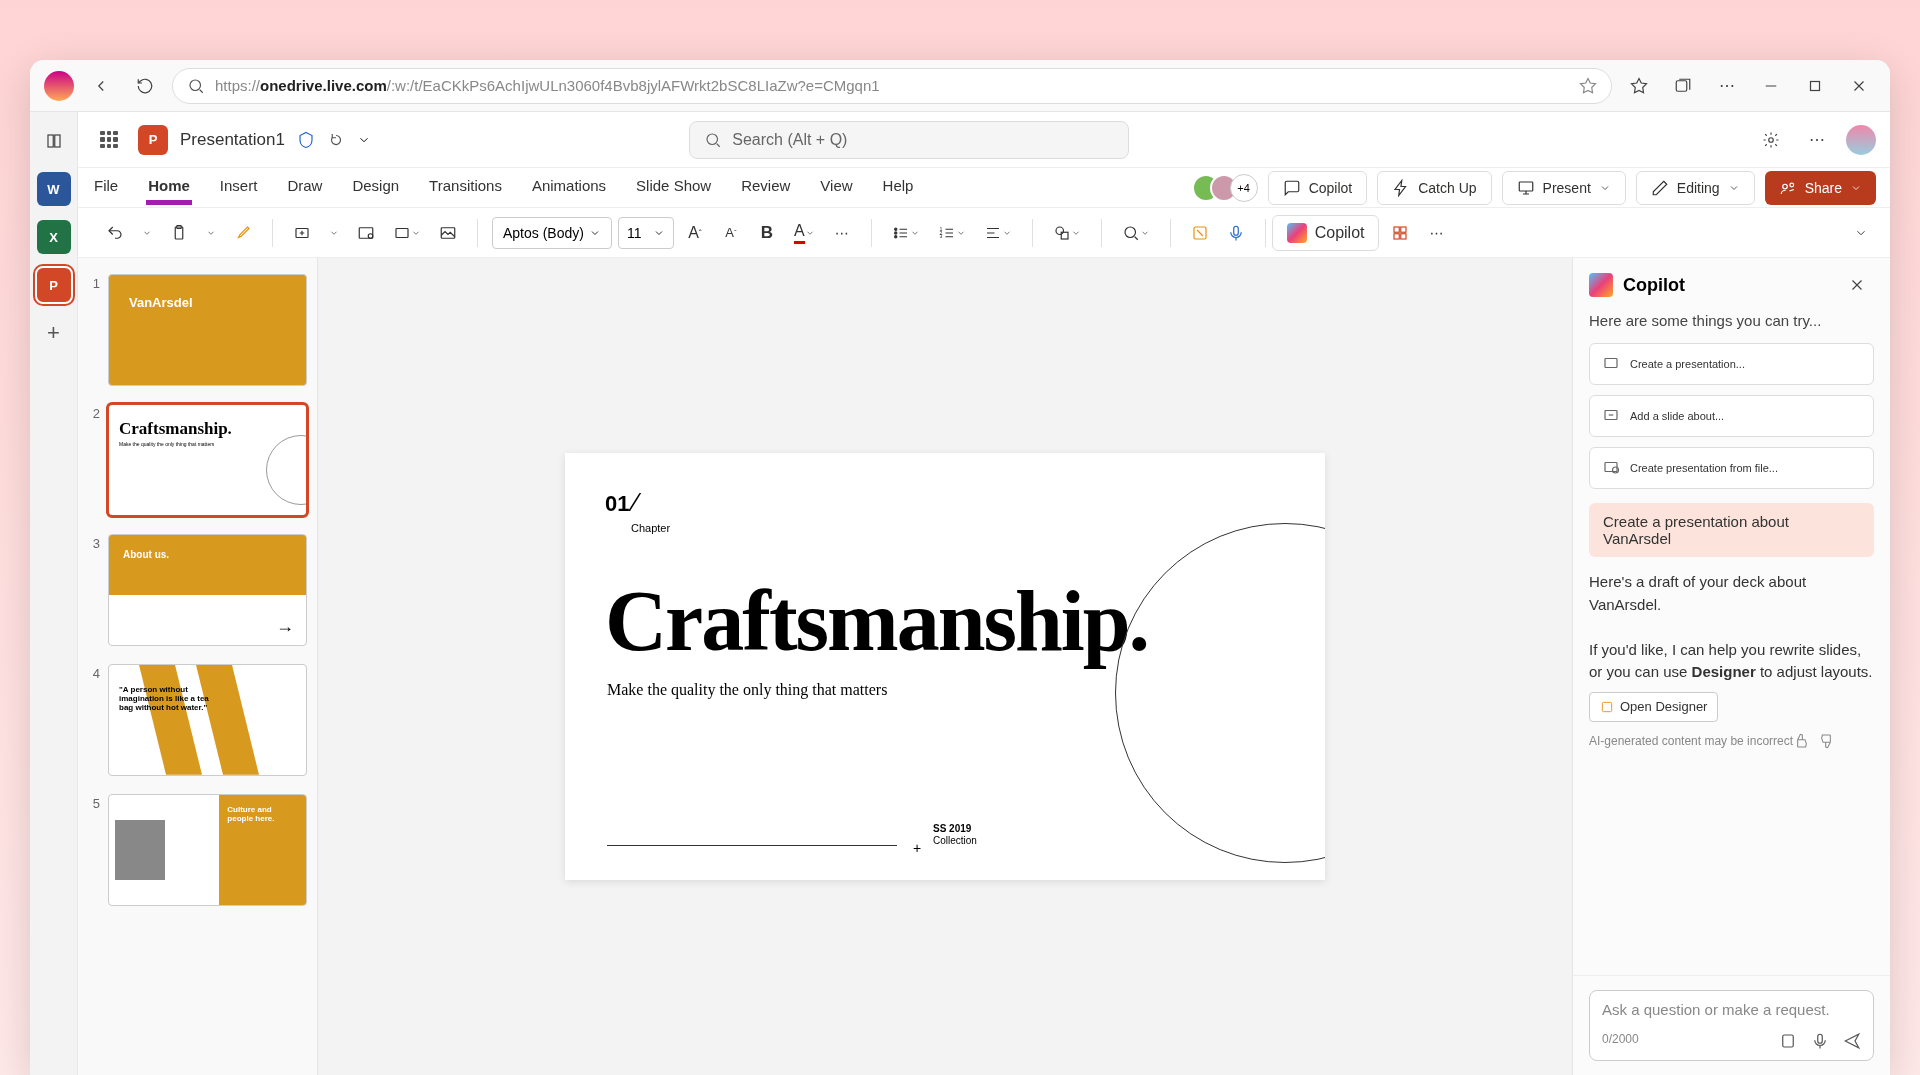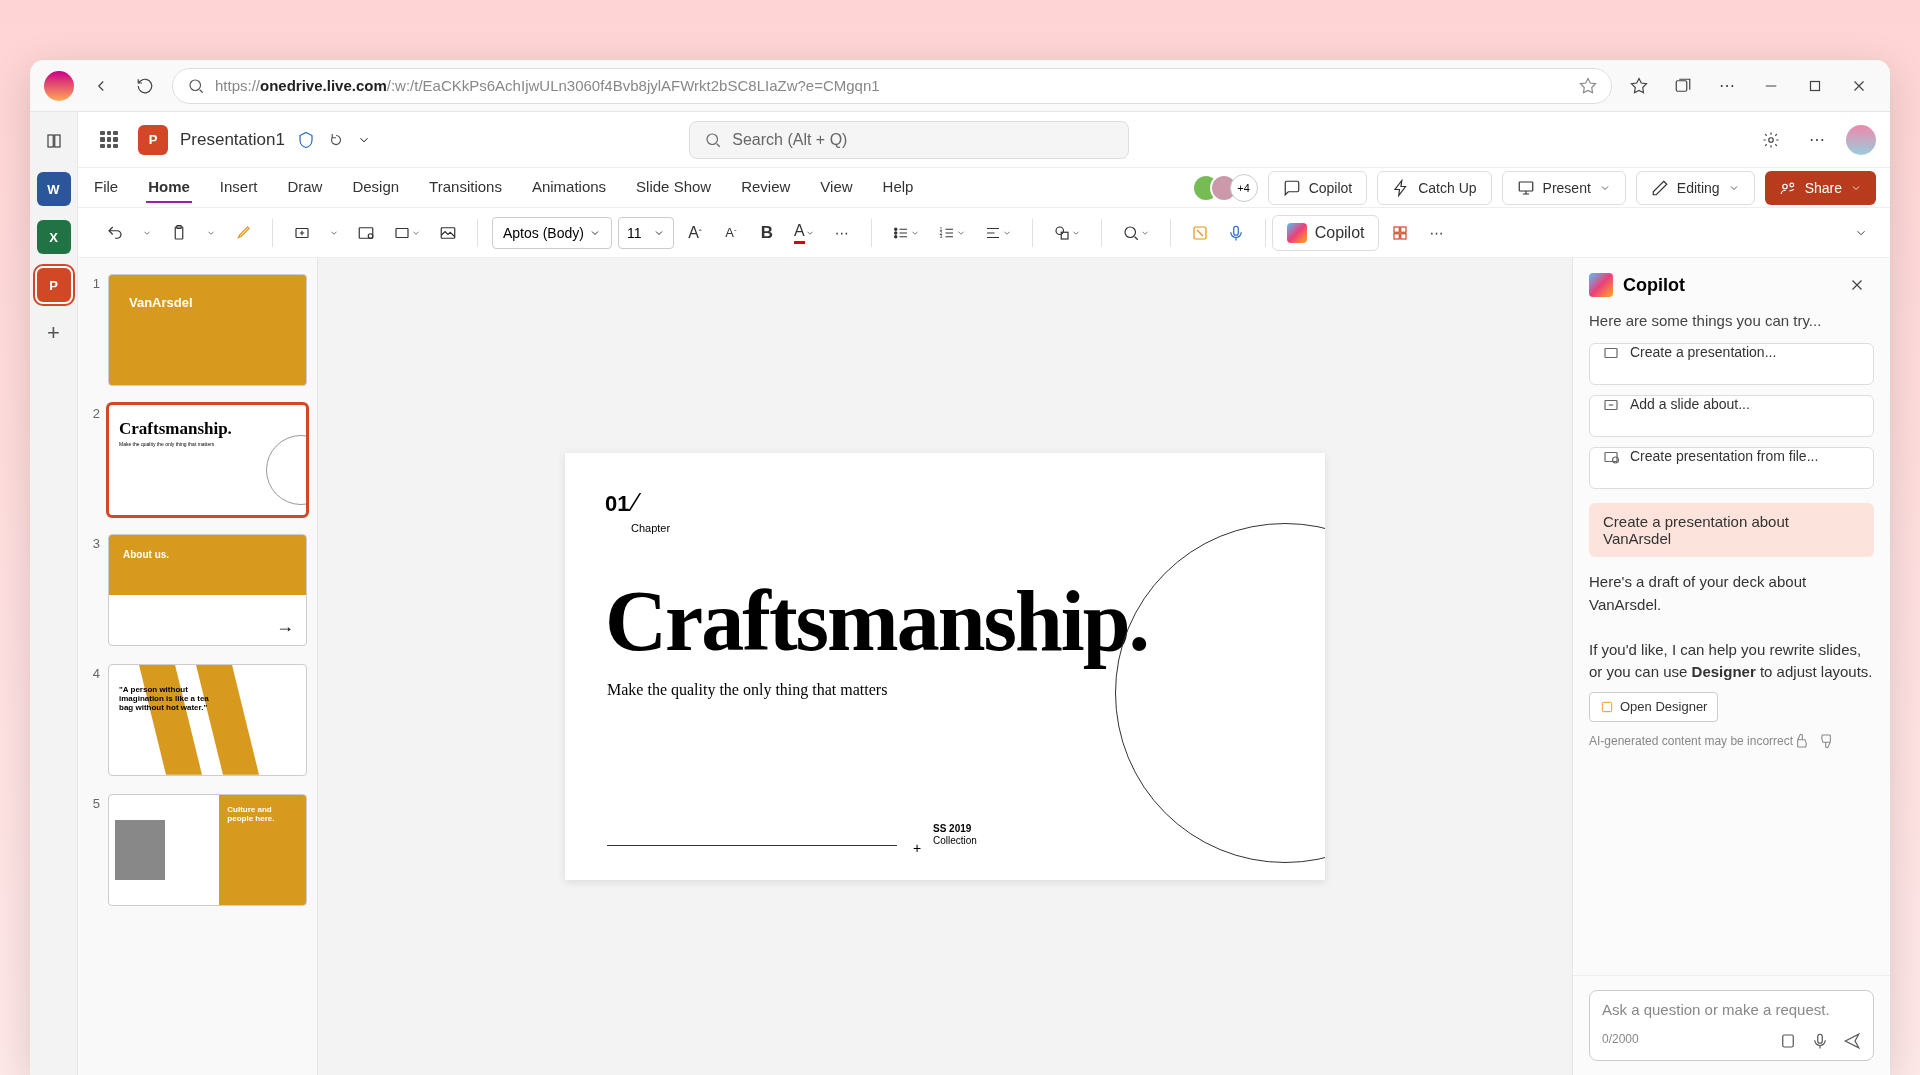--- a/index.html
+++ b/index.html
@@ -13,21 +13,21 @@
 .app-row{display:flex;flex:1;min-height:0}
 .sidebar-left{width:48px;background:#f3f3f3;display:flex;flex-direction:column;align-items:center;padding-top:12px;gap:14px;border-right:1px solid #e7e7e7}
 .app-tile{width:34px;height:34px;border-radius:6px;display:flex;align-items:center;justify-content:center;font-size:13px;font-weight:600;color:#fff}
 .main-area{flex:1;display:flex;flex-direction:column;background:#fff;min-width:0}
 .title-row{height:56px;display:flex;align-items:center;padding:0 14px;gap:12px;border-bottom:1px solid #eee}
 .pp-logo{width:30px;height:30px;border-radius:6px;background:#d24726;display:flex;align-items:center;justify-content:center;color:#fff;font-weight:700;font-size:13px}
 .doc-title{font-size:17px;color:#333}
 .search-box{margin-left:auto;margin-right:auto;width:440px;height:38px;background:#f5f5f5;border:1px solid #ddd;border-radius:8px;display:flex;align-items:center;padding:0 14px;gap:10px;color:#666}
 .ribbon-tabs{height:40px;display:flex;align-items:center;padding:0 14px;gap:26px;border-bottom:1px solid #eee}
 .tab{font-size:15px;color:#333;padding:6px 2px;cursor:pointer}
-.tab.active{font-weight:600;border-bottom:2px solid #a21caf}
+.tab.active{font-weight:600;border-bottom:5px solid #a21caf}
 .right-actions{margin-left:auto;display:flex;align-items:center;gap:10px}
 .pill{height:34px;padding:0 14px;border:1px solid #ddd;border-radius:6px;display:flex;align-items:center;gap:8px;font-size:14px;color:#323130;background:#fff;cursor:pointer}
 .share-btn{background:#b83b1d;color:#fff;border:none}
 .toolbar{height:50px;display:flex;align-items:center;padding:0 14px;gap:6px;border-bottom:1px solid #eee}
 .tb-group{display:flex;align-items:center;gap:6px;padding:0 8px}
 .tb-sep{width:1px;height:28px;background:#e0e0e0}
 .tb-btn{min-width:30px;height:34px;padding:0 6px;border-radius:4px;display:flex;align-items:center;justify-content:center;color:#333;cursor:pointer;flex-shrink:0;font-size:14px}
 .font-select{width:120px;height:32px;border:1px solid #ccc;border-radius:4px;padding:0 10px;font-size:14px;display:flex;align-items:center;justify-content:space-between;background:#fff}
 .size-select{width:56px;height:32px;border:1px solid #ccc;border-radius:4px;padding:0 8px;font-size:14px;display:flex;align-items:center;justify-content:space-between;background:#fff}
 .copilot-btn{height:36px;padding:0 14px;border:1px solid #ddd;border-radius:6px;display:flex;align-items:center;gap:8px;color:#333;background:#fff}
@@ -37,21 +37,21 @@
 .thumb-row{display:flex;gap:8px;margin-bottom:18px}
 .thumb-num{width:12px;font-size:13px;color:#666;text-align:right;padding-top:2px}
 .thumb{flex:1;aspect-ratio:16/9;background:#fff;border:1px solid #ccc;border-radius:4px;overflow:hidden;position:relative;cursor:pointer}
 .thumb.active{outline:3px solid #d24726;outline-offset:-1px}
 .canvas-area{flex:1;background:#f3f3f3;display:flex;align-items:center;justify-content:center;padding:30px;overflow:hidden}
 .slide{width:760px;aspect-ratio:16/9;background:#fff;position:relative;overflow:hidden;box-shadow:0 2px 8px rgba(0,0,0,.1)}
 .copilot-pane{width:318px;border-left:1px solid #e5e5e5;display:flex;flex-direction:column;background:#fbfbfb}
 .copilot-head{height:54px;display:flex;align-items:center;padding:0 16px;gap:10px;font-size:18px;font-weight:600}
 .copilot-body{flex:1;padding:0 16px;overflow-y:auto;font-size:15px;color:#333}
 .intro-text{margin-bottom:14px;color:#444}
-.sug{height:42px;border:1px solid #ddd;border-radius:6px;display:flex;padding:0 12px;gap:10px;margin-bottom:10px;background:#fff;cursor:pointer;font-size:14px}
+.sug{height:42px;border:1px solid #ddd;border-radius:6px;display:flex;align-items:center;padding:0 12px;gap:10px;margin-bottom:10px;background:#fff;cursor:pointer;font-size:11px}
 .user-msg{background:#fce4dc;border-radius:6px;padding:10px 14px;margin:14px 0;font-size:15px}
 .assistant-msg{margin:14px 0;font-size:15px;line-height:1.5}
 .chip{display:inline-flex;height:30px;align-items:center;border:1px solid #ccc;border-radius:4px;padding:0 10px;font-size:13px;gap:6px;margin-top:8px;background:#fff}
 .warn{font-size:12px;color:#888;margin-top:10px;display:flex;align-items:center;}
 .copilot-input{padding:14px 16px;border-top:1px solid #eee}
 .input-box{border:1px solid #ccc;border-radius:8px;padding:10px 12px;background:#fff}
 .input-placeholder{color:#888;font-size:15px;margin-bottom:14px}
 .input-foot{display:flex;justify-content:space-between;font-size:12px;color:#888}
 .input-icons{display:flex;gap:14px;color:#555}
 .face{width:28px;height:28px;border-radius:50%;background:#bbb;border:2px solid #fff;margin-left:-10px}

